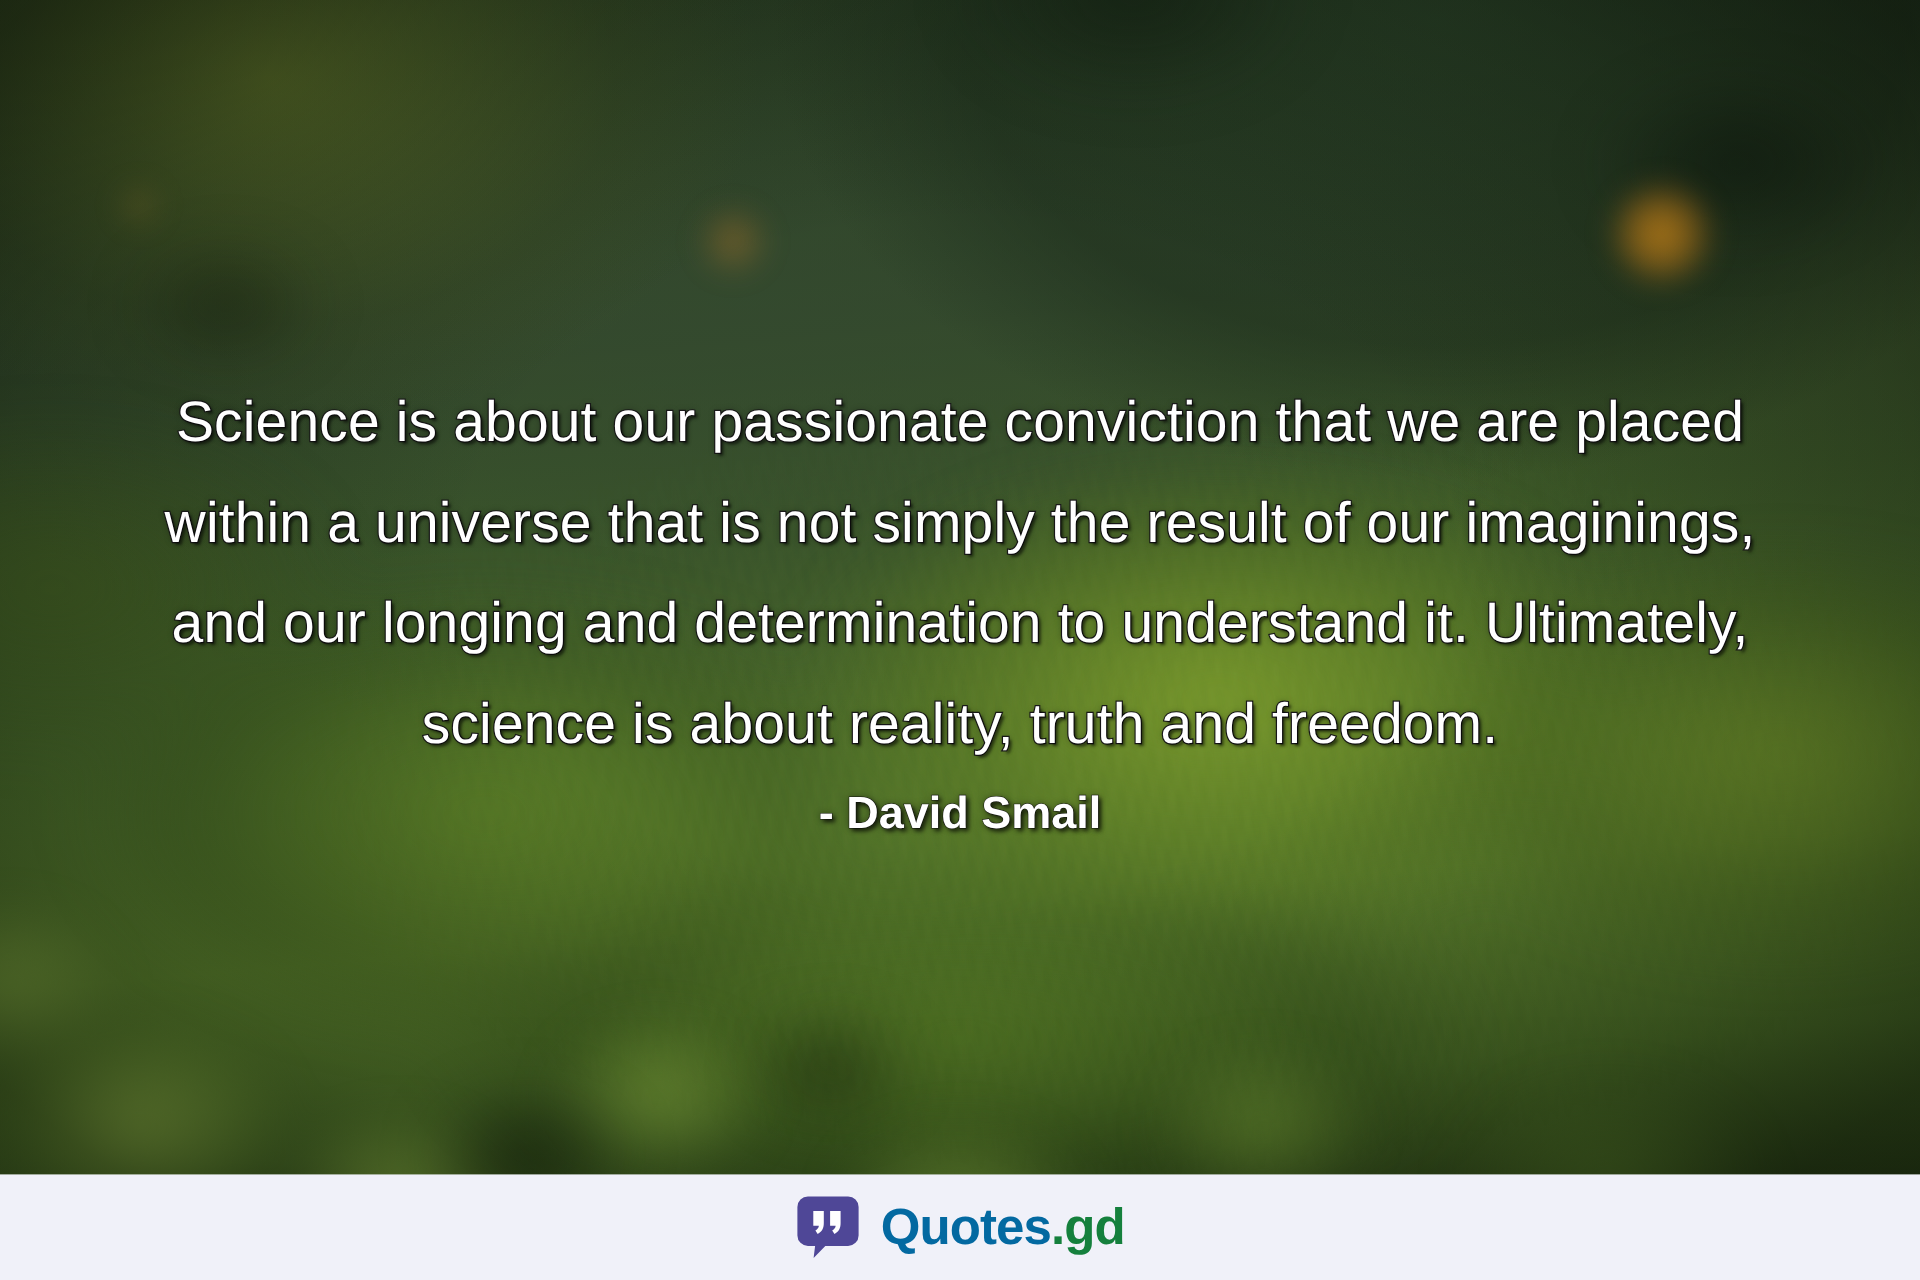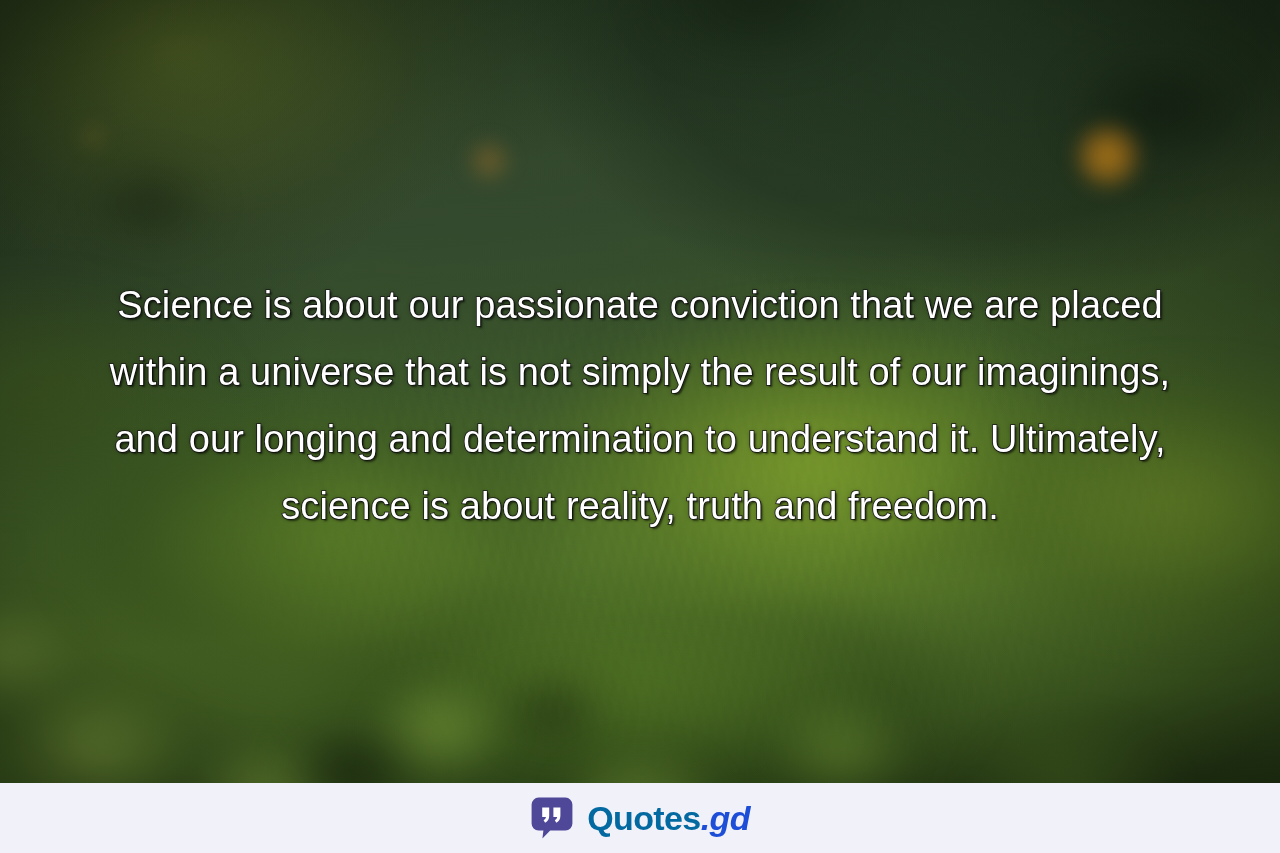--- a/index.html
+++ b/index.html
@@ -185,39 +185,40 @@
 
   .brand-wordmark {
     font-size: 34px;
     font-weight: 700;
     letter-spacing: -0.6px;
     line-height: 1;
     white-space: nowrap;
   }
 
   .brand-name { color: #0369a1; }
-  .brand-tld  { color: #1d4ed8; font-style: italic; }
+  .brand-tld  { color: #15803d; }
 </style>
 </head>
 <body>
 
 <div class="quote-card">
 
   <div class="photo">
     <div class="photo-layer layer-base"></div>
     <div class="photo-layer layer-moss"></div>
     <div class="photo-layer layer-leaves"></div>
     <div class="photo-layer layer-shadow"></div>
     <div class="photo-layer layer-bokeh"></div>
     <div class="photo-layer layer-blades"></div>
     <div class="photo-layer layer-vignette"></div>
   </div>
 
   <div class="text-block">
     <blockquote class="quote-text">Science is about our passionate conviction that we are placed within a universe that is not simply the result of our imaginings, and our longing and determination to understand it. Ultimately, science is about reality, truth and freedom.</blockquote>
+    <div class="quote-author">- David Smail</div>
   </div>
 
   <div class="footer">
     <div class="brand">
       <svg class="brand-mark" viewBox="0 0 44 44" xmlns="http://www.w3.org/2000/svg">
         <path d="M8.6 1.6 H35.4 A7 7 0 0 1 42.4 8.6 V27.6 A7 7 0 0 1 35.4 34.6 H20.2 L12.4 42.6 L13.4 34.6 H8.6 A7 7 0 0 1 1.6 27.6 V8.6 A7 7 0 0 1 8.6 1.6 Z" fill="#4f4797"></path>
         <path d="M12.2 11.4 h7.0 v8.0 c0 3.6 -1.3 5.9 -4.1 7.3 l-1.5 -2.4 c1.5 -0.9 2.2 -1.9 2.3 -3.2 h-3.7 z" fill="#ffffff"></path>
         <path d="M23.4 11.4 h7.0 v8.0 c0 3.6 -1.3 5.9 -4.1 7.3 l-1.5 -2.4 c1.5 -0.9 2.2 -1.9 2.3 -3.2 h-3.7 z" fill="#ffffff"></path>
       </svg>
       <span class="brand-wordmark">

